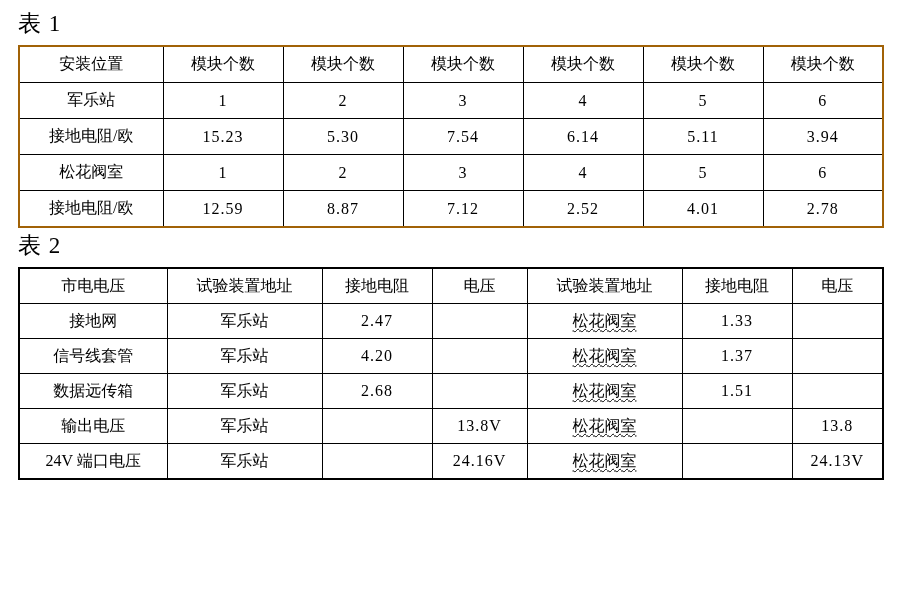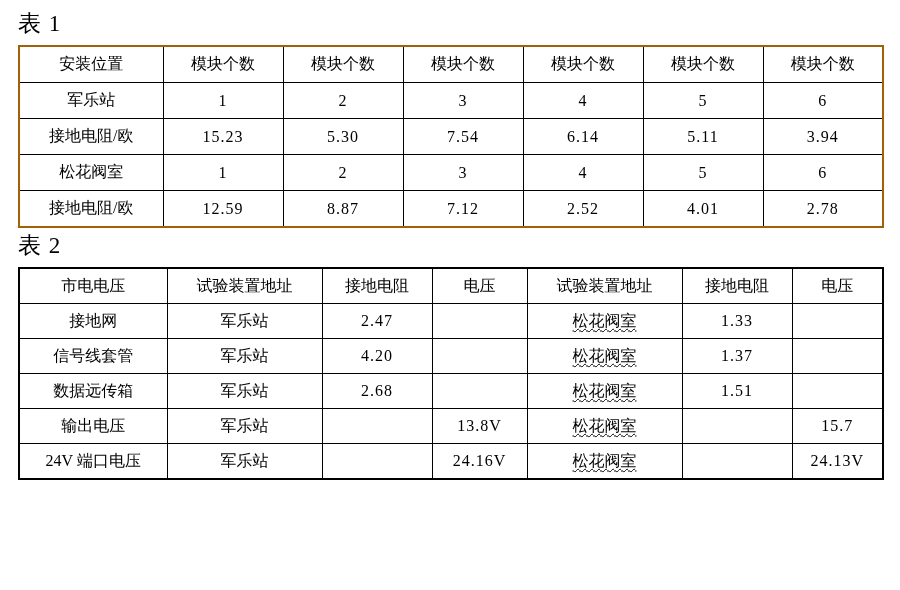--- a/index.html
+++ b/index.html
@@ -194,21 +194,21 @@
         <td class="num">1.51</td>
         <td class="num"></td>
       </tr>
       <tr>
         <td>输出电压</td>
         <td>军乐站</td>
         <td class="num"></td>
         <td class="num">13.8V</td>
         <td class="wavy">松花阀室</td>
         <td class="num"></td>
-        <td class="num">15.7</td>
+        <td class="num">13.8</td>
       </tr>
       <tr>
         <td>24V 端口电压</td>
         <td>军乐站</td>
         <td class="num"></td>
         <td class="num">24.16V</td>
         <td class="wavy">松花阀室</td>
         <td class="num"></td>
         <td class="num">24.13V</td>
       </tr>

